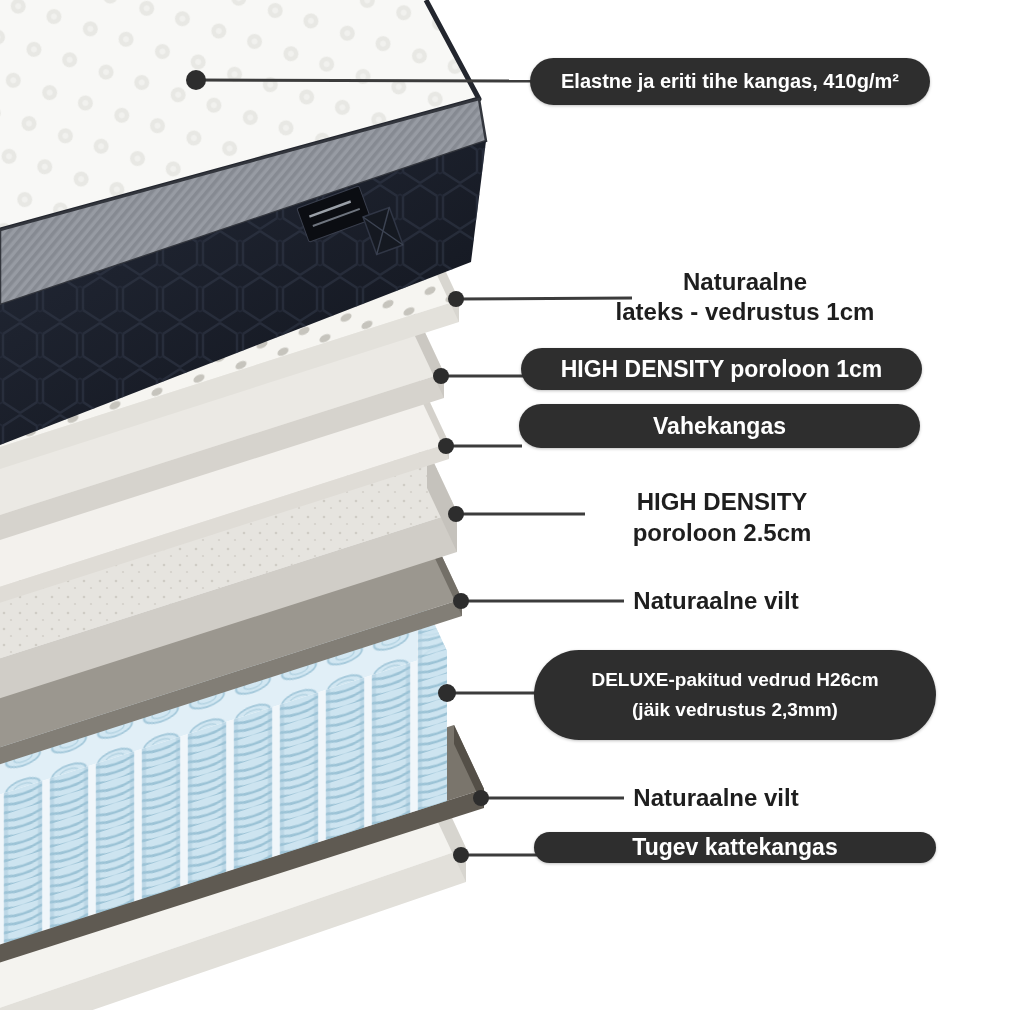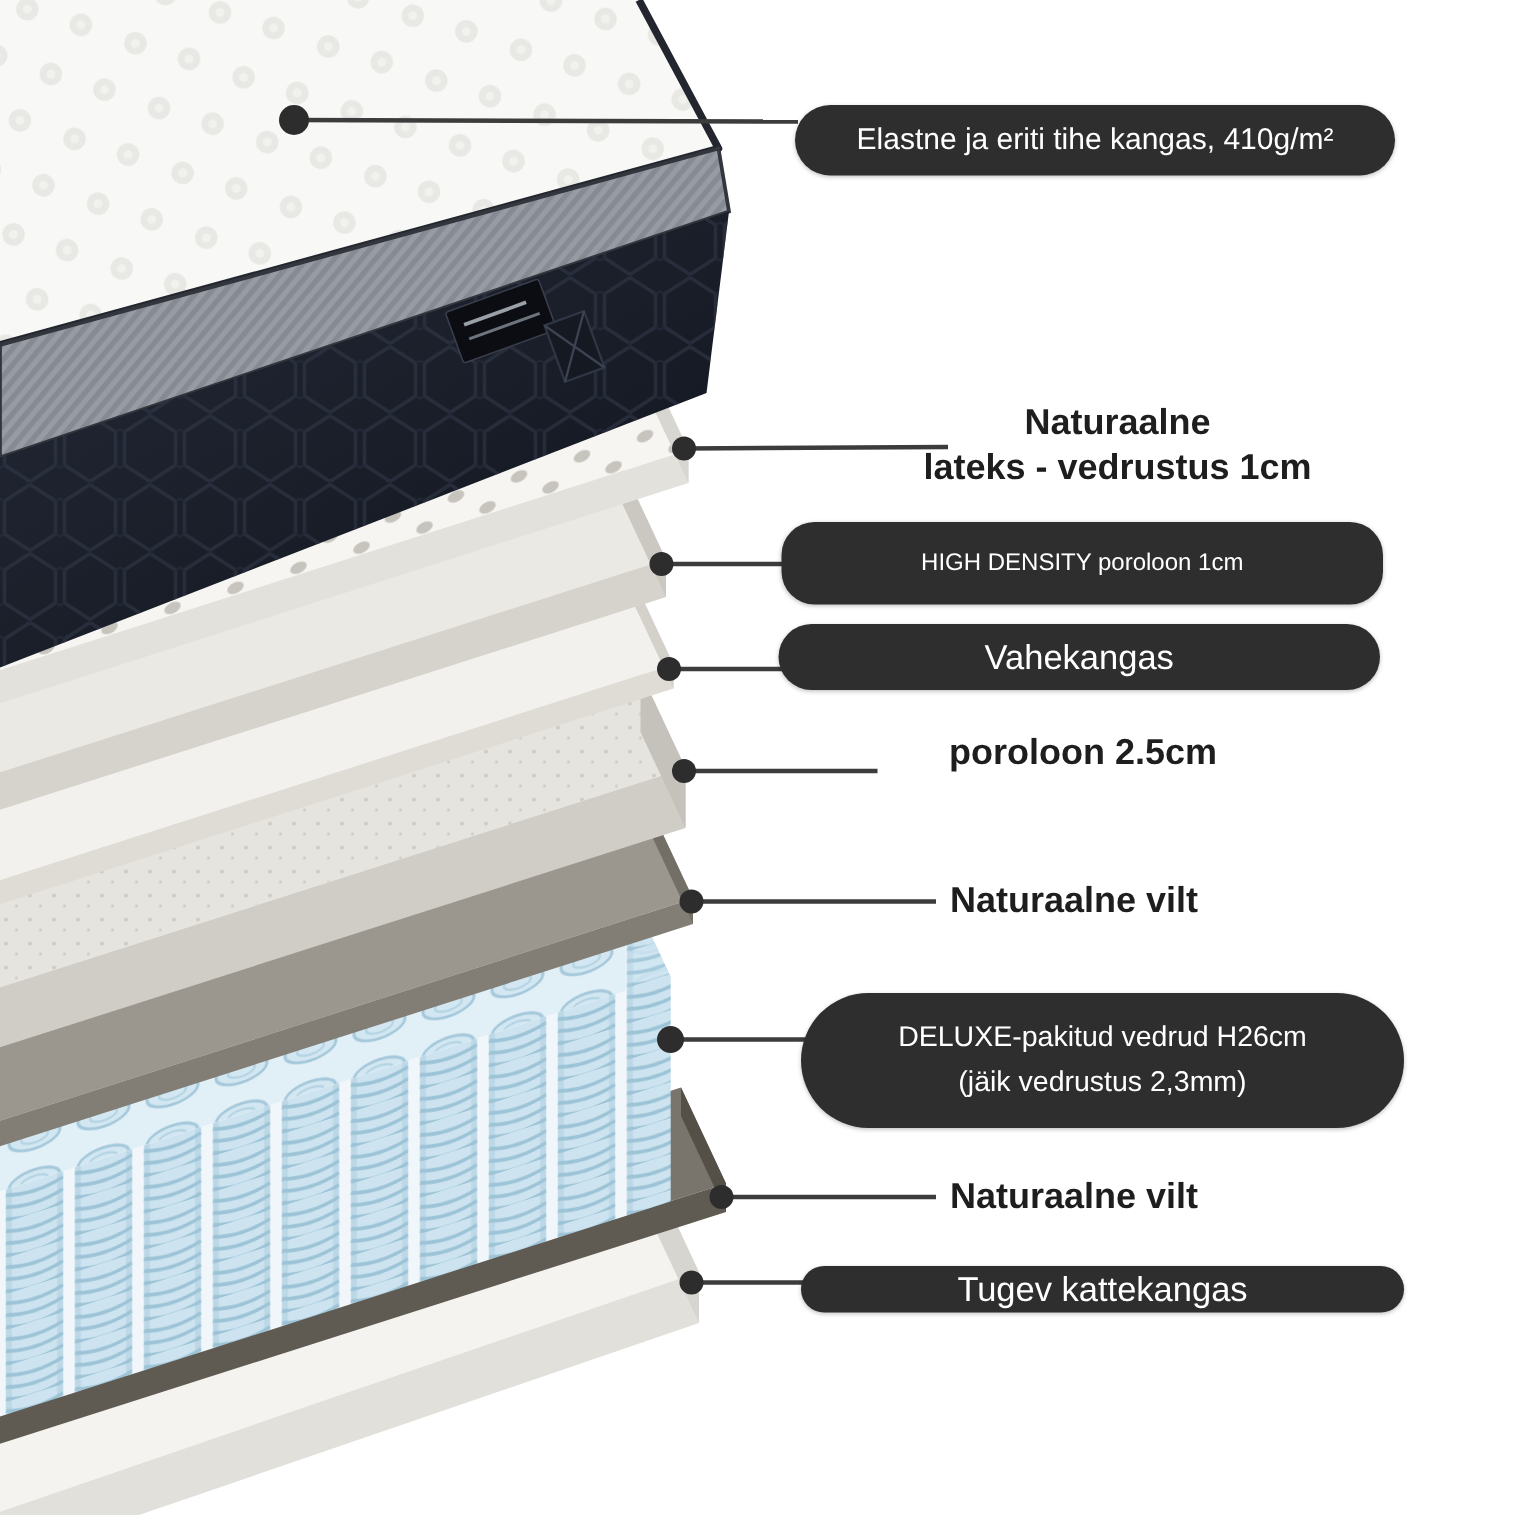--- a/index.html
+++ b/index.html
@@ -6,31 +6,30 @@
   body{
     width:1010px;height:1010px;position:relative;overflow:hidden;
     background:#ffffff;
     font-family:"Liberation Sans",sans-serif;
   }
   #scene{position:absolute;left:0;top:0;}
   .callout{position:absolute;display:flex;flex-direction:column;align-items:center;justify-content:center;text-align:center;}
   .badge{
     background:var(--badge-bg,#2e2e2e);
     color:var(--badge-text,#ffffff);
-    font-weight:normal;
+    font-weight:bold;
     border-radius:45px;
     box-shadow:0 1px 3px rgba(0,0,0,.25);
-    margin-top:12px;
   }
   .badge span{white-space:nowrap;}
   .plain{color:var(--text,#1e1e1e);font-weight:bold;}
   
   .c1{left:530px;top:58px;width:400px;height:47px;font-size:20px;border-radius:24px;}
   .c2{left:590px;top:267px;width:310px;font-size:24px;line-height:30px;}
-  .c3{left:521px;top:336px;width:401px;height:55px;font-size:16px;border-radius:22px;}
+  .c3{left:521px;top:348px;width:401px;height:42px;font-size:23px;border-radius:22px;}
   .c4{left:519px;top:404px;width:401px;height:44px;font-size:23px;border-radius:22px;}
   .c5{left:572px;top:486px;width:300px;font-size:24px;line-height:31px;}
   .c6{left:591px;top:586px;width:250px;font-size:24px;line-height:30px;}
   .c7{left:534px;top:650px;width:402px;height:90px;font-size:19px;line-height:30px;border-radius:45px;}
   .c8{left:591px;top:783px;width:250px;font-size:24px;line-height:30px;}
   .c9{left:534px;top:832px;width:402px;height:31px;font-size:23px;border-radius:23px;}
 </style>
 </head>
 <body>
 
@@ -188,20 +187,21 @@
 
 <div class="callout badge c3">
   <span>HIGH DENSITY poroloon 1cm</span>
 </div>
 
 <div class="callout badge c4">
   <span>Vahekangas</span>
 </div>
 
 <div class="callout plain c5">
+  <span>HIGH DENSITY</span>
   <span>poroloon 2.5cm</span>
 </div>
 
 <div class="callout plain c6">
   <span>Naturaalne vilt</span>
 </div>
 
 <div class="callout badge c7">
   <span>DELUXE-pakitud vedrud H26cm</span>
   <span>(jäik vedrustus 2,3mm)</span>

